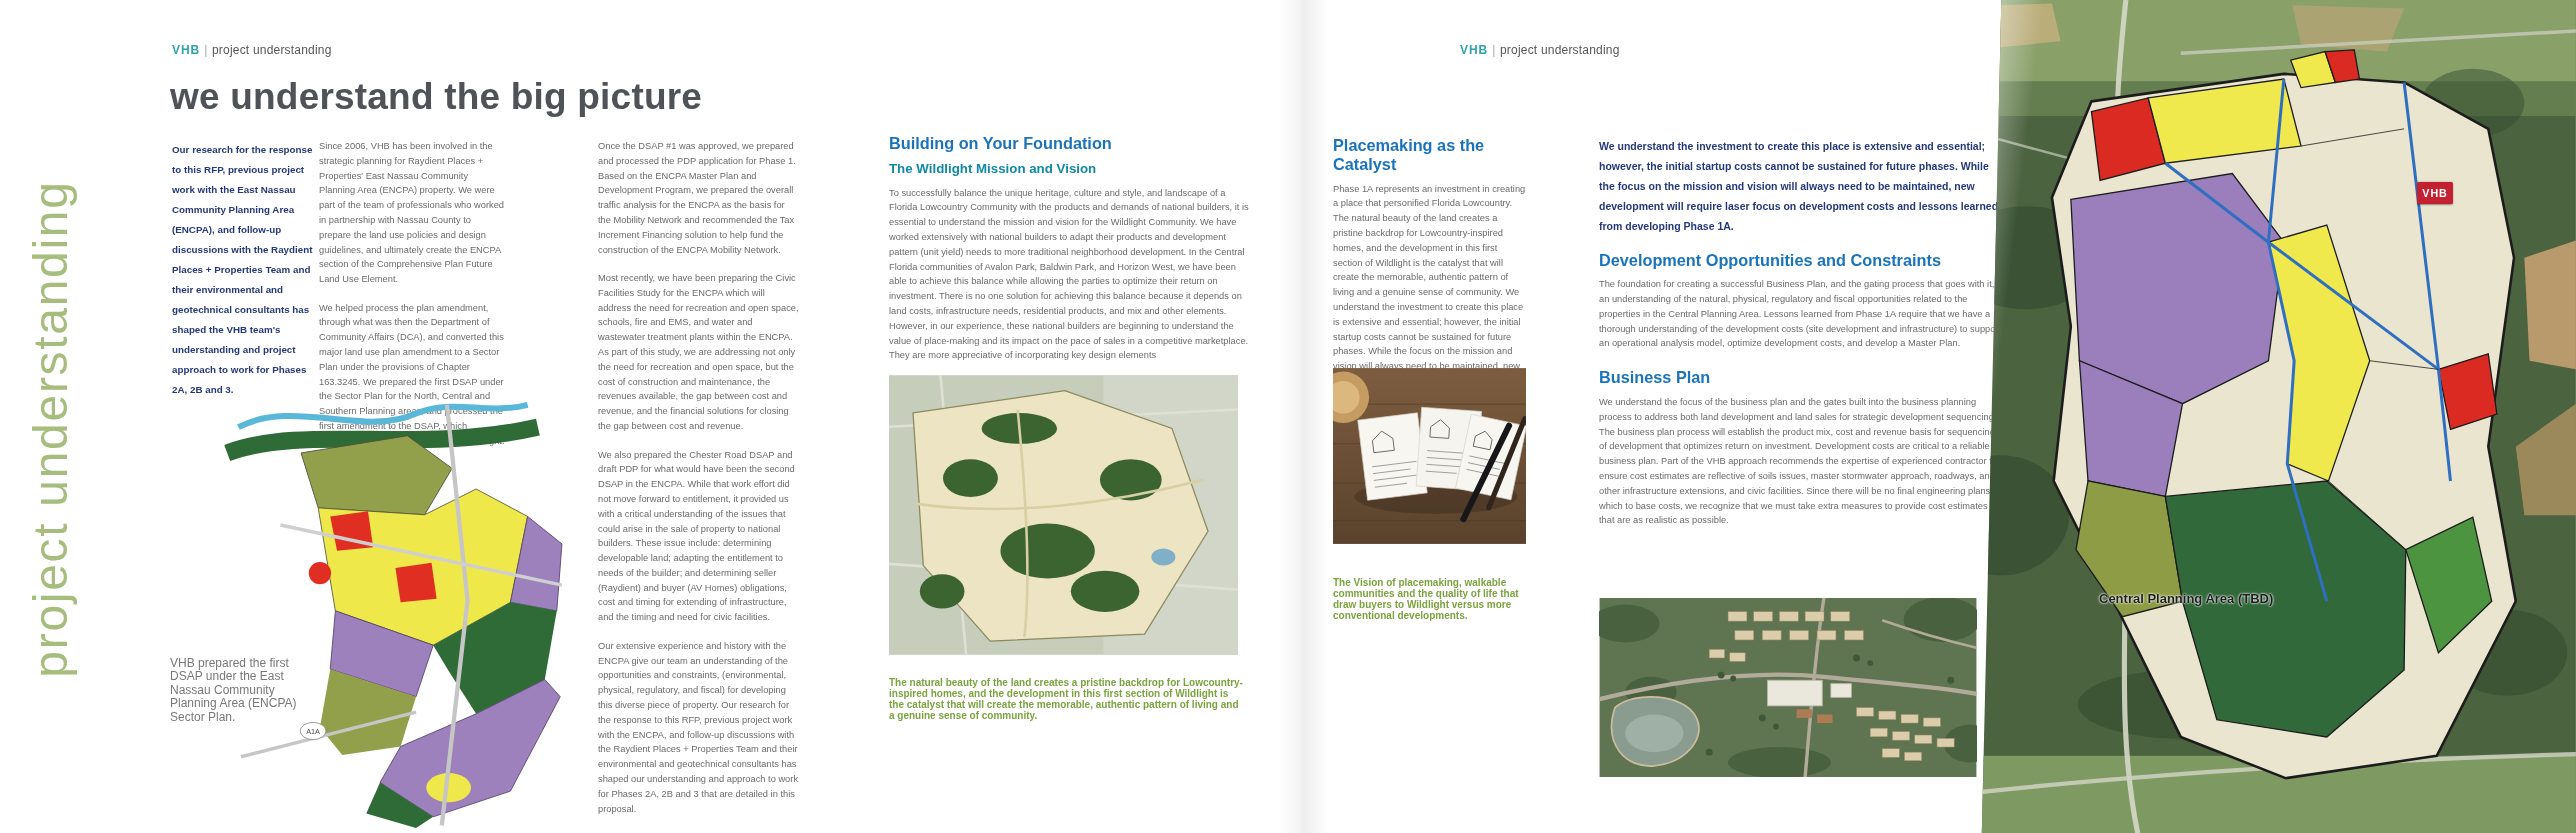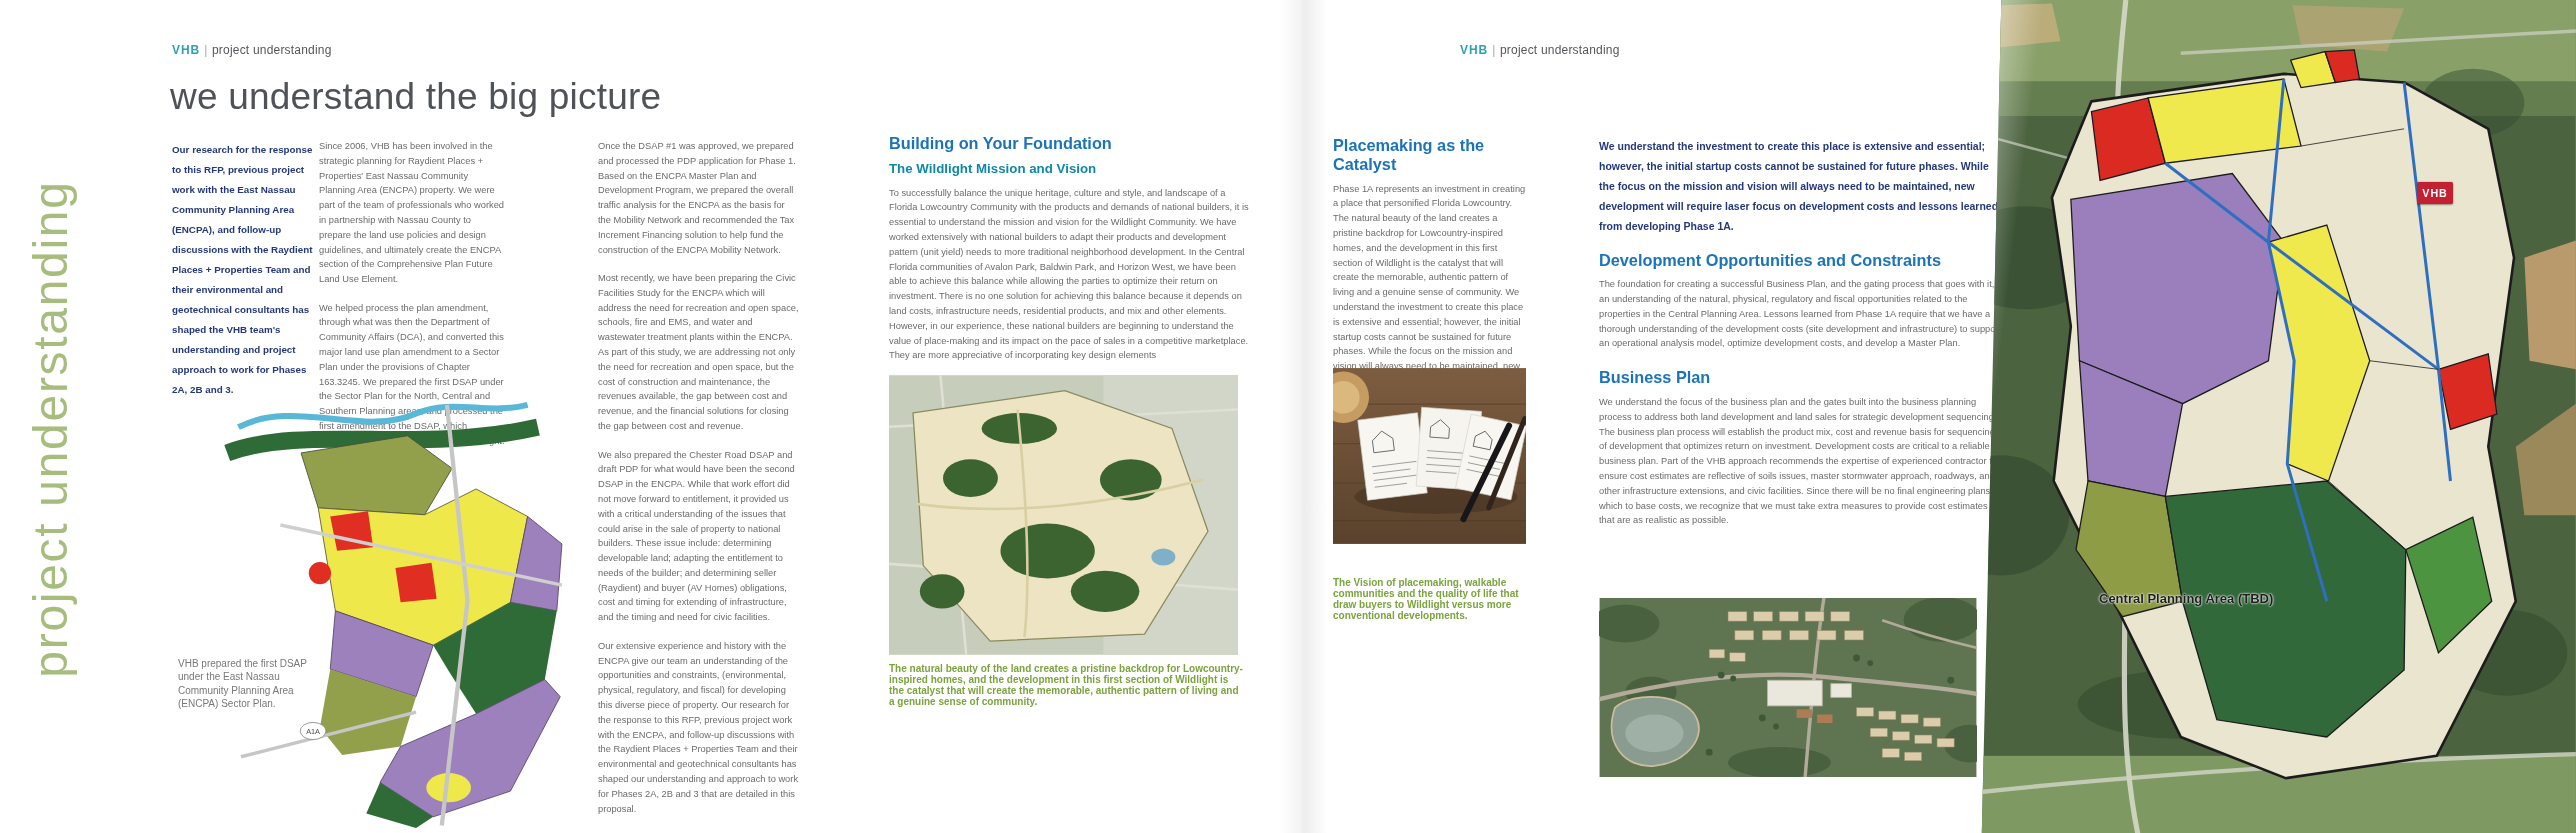--- a/index.html
+++ b/index.html
@@ -12,39 +12,39 @@
     position:absolute;left:-307px;top:398px;width:721px;height:62px;
     transform:rotate(-90deg);text-align:center;
     font-size:48px;font-weight:300;letter-spacing:1.7px;color:#a6bd7e;
     font-family:"Liberation Sans",sans-serif;white-space:nowrap;
   }
   .ph{position:absolute;font-size:12px;color:#55565a;letter-spacing:0.2px;}
   .ph .brand{color:#2ea3ab;font-weight:bold;letter-spacing:0.9px;}
   .ph .sep{color:#a8a8a8;margin:0 4.3px;font-weight:300;}
   .title{
     position:absolute;left:170px;top:76px;margin:0;
-    font-size:37px;font-weight:400;color:#4f5357;letter-spacing:0.2px;text-align:center;
+    font-size:37px;font-weight:700;color:#4f5357;letter-spacing:0.2px;text-align:center;
   }
   .body-col{position:absolute;font-size:9.3px;line-height:14.8px;color:#6a6b6d;}
   .body-col p{margin:0 0 13.7px 0;}
   .navy-col{
     position:absolute;font-size:9.8px;line-height:20px;
     color:#25397a;font-weight:bold;
   }
   .h-blue{font-size:16.3px;line-height:19px;font-weight:bold;color:#1b74ba;margin:0 0 7.7px 0;}
   .h-teal{font-size:13.3px;line-height:16.3px;font-weight:bold;color:#1189a4;margin:0 0 8.6px 0;}
   .green-cap{
     position:absolute;font-size:10px;line-height:11px;
     font-weight:bold;color:#7ba33f;
   }
   .intro-bold{
     font-size:10.5px;line-height:20px;color:#25397a;font-weight:bold;margin:0 0 14.6px 0;
   }
   .small-cap{
-    position:absolute;font-size:10px;line-height:13.4px;color:#77787a;margin-left:8px;
+    position:absolute;font-size:12px;line-height:13.4px;color:#77787a;
   }
   
   .gutter{
     position:absolute;left:1278px;top:0;width:50px;height:834px;
     background:linear-gradient(90deg,rgba(0,0,0,0) 0%,rgba(0,0,0,.045) 42%,rgba(0,0,0,.07) 52%,rgba(0,0,0,0) 100%);
   }
   
   .sat{
     position:absolute;left:1923px;top:0;width:653px;height:834px;
     clip-path:polygon(12% 0,100% 0,100% 100%,9% 100%);
@@ -138,21 +138,21 @@
     <ellipse cx="185" cy="205" rx="55" ry="32" fill="#3b6431"></ellipse>
     <ellipse cx="282" cy="122" rx="36" ry="24" fill="#3b6431"></ellipse>
     <ellipse cx="152" cy="62" rx="44" ry="18" fill="#3b6431"></ellipse>
     <ellipse cx="252" cy="252" rx="40" ry="24" fill="#3b6431"></ellipse>
     <ellipse cx="62" cy="252" rx="26" ry="20" fill="#3b6431"></ellipse>
     <path d="M32,150 C140,165 260,150 366,122" stroke="#d8cfa2" stroke-width="3" fill="none"></path>
     <path d="M150,40 C160,140 165,240 158,305" stroke="#d8cfa2" stroke-width="3" fill="none"></path>
     <ellipse cx="320" cy="212" rx="14" ry="10" fill="#7fb0c8"></ellipse>
   </svg>
 
-  <div class="green-cap" style="left:889px;top:663px;width:354px;">The natural beauty of the land creates a pristine backdrop for Lowcountry-inspired homes, and the development in this first section of Wildlight is the catalyst that will create the memorable, authentic pattern of living and a genuine sense of community.</div>
+  <div class="green-cap" style="left:889px;top:677px;width:354px;">The natural beauty of the land creates a pristine backdrop for Lowcountry-inspired homes, and the development in this first section of Wildlight is the catalyst that will create the memorable, authentic pattern of living and a genuine sense of community.</div>
 
   <div class="gutter"></div>
 
   <div style="position:absolute;left:1333px;top:136px;width:194px;">
     <h2 class="h-blue">Placemaking as the Catalyst</h2>
     <div class="body-col" style="position:static;">Phase 1A represents an investment in creating a place that personified Florida Lowcountry. The natural beauty of the land creates a pristine backdrop for Lowcountry-inspired homes, and the development in this first section of Wildlight is the catalyst that will create the memorable, authentic pattern of living and a genuine sense of community. We understand the investment to create this place is extensive and essential; however, the initial startup costs cannot be sustained for future phases. While the focus on the mission and vision will always need to be maintained, new development will require laser focus on development costs and lessons learned from developing Phase 1A.</div>
   </div>
 
   <svg width="193" height="176" viewBox="0 0 225 205" style="position:absolute;left:1333px;top:368px;">
     <defs>

